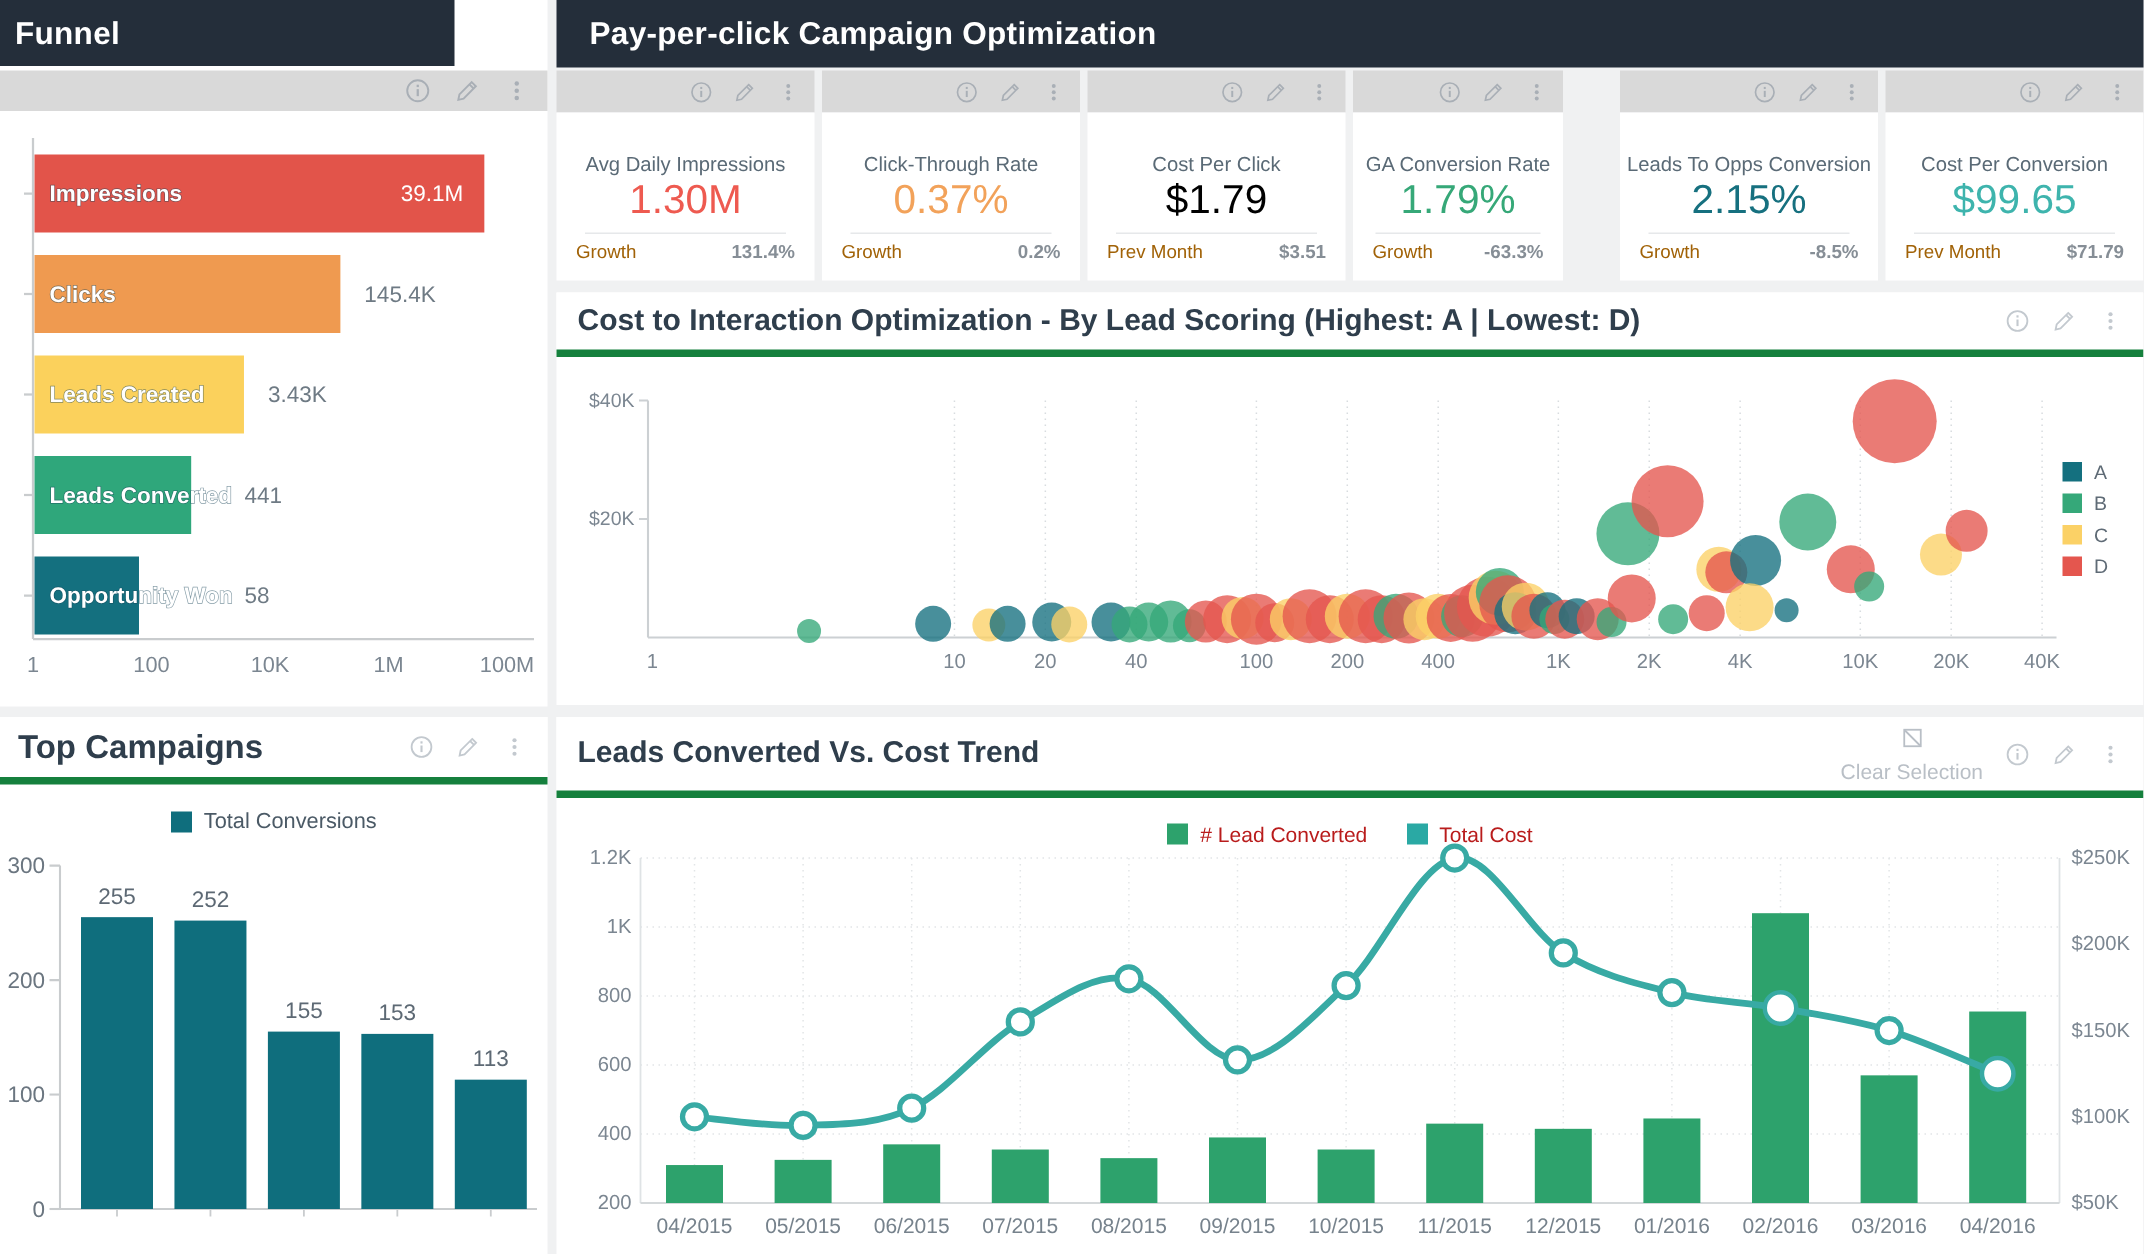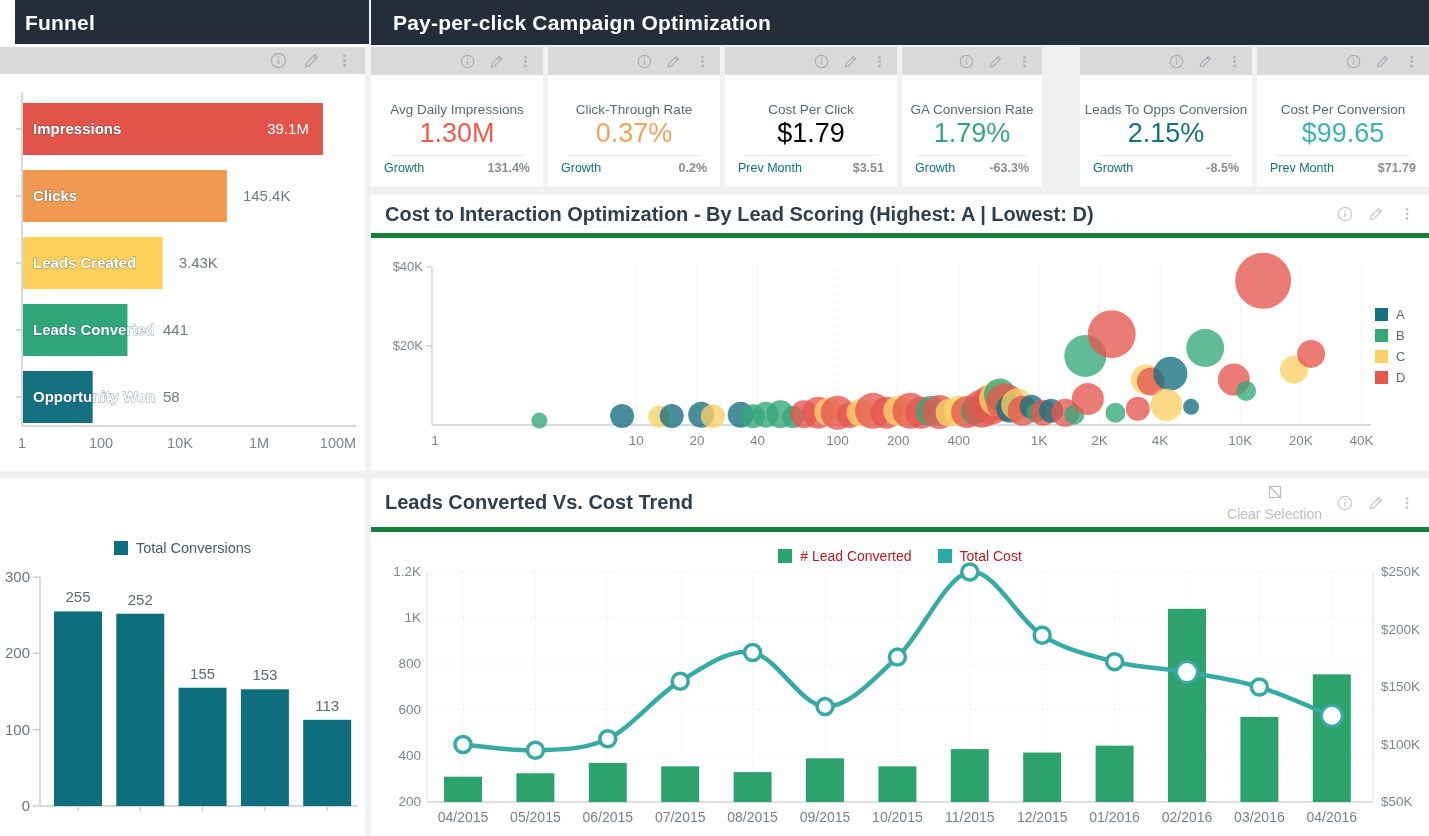--- a/index.html
+++ b/index.html
@@ -20,37 +20,37 @@
   .clear-sel { display:flex; align-items:center; gap:6px; color:#b9bfc6; font-size:14px; cursor:pointer;flex-direction:column; }
   .kpi-card { position:absolute; }
   .kpi-toolbar { position:absolute; left:0; right:0; top:2px; height:28px; background:#d9d9d9;
                  display:flex; align-items:center; justify-content:flex-end; padding-right:10px; gap:14px; }
   .kpi-toolbar .tbicon { color:#a9afb6; width:15px; height:15px; cursor:pointer; }
   .kpi-body { position:absolute; left:0; right:0; top:30px; bottom:0; background:#fff; text-align:center; }
   .kpi-title { margin-top:27px; font-size:13.5px; color:#5a6a76; }
   .kpi-value { font-size:27px; margin-top:1px; }
   .kpi-divider { width:78%; margin:6px auto 0; border-top:1px solid #e6e8ea; }
   .kpi-sub { display:flex; justify-content:space-between; padding:5px 13px 0 13px; font-size:12.5px; }
-  .kpi-sub-label { color:#0f766e; }
+  .kpi-sub-label { color:#a16207; }
   .kpi-sub-value { color:#868e96; font-weight:bold; }
   .legend-row { position:absolute; display:flex; justify-content:center; align-items:center; gap:26px;
                 font-size:14.5px; color:#4b5a66; }
   .legend-item { display:flex; align-items:center; gap:8px; cursor:pointer; }
   .legend-swatch { width:14px; height:14px; display:inline-block; }
   .bubble-legend { position:absolute; display:flex; flex-direction:column; gap:6px; font-size:13px; color:#5f6b76; }
   .bubble-legend .legend-swatch { width:13px; height:13px; }
   svg text { font-family:"Liberation Sans","DejaVu Sans",sans-serif; }
 </style>
 </head>
 <body>
 
 <div id="page">
 
   <div class="panel" style="left:0;top:0;width:365px;height:471px;">
-    <div class="dark-header" style="left:15px;top:0;width:354px;height:44px;">
+    <div class="dark-header" style="left:0;top:0;width:303px;height:44px;">
       <span>Funnel</span>
     </div>
     <div class="toolbar" style="left:0;top:47px;width:365px;height:27px;">
       <svg class="tbicon" viewBox="0 0 16 16">
           <circle cx="8" cy="8" r="6.6" fill="none" stroke="currentColor" stroke-width="1.2"></circle>
           <rect x="7.3" y="7" width="1.4" height="4.4" fill="currentColor"></rect>
           <rect x="7.3" y="4.2" width="1.4" height="1.5" fill="currentColor"></rect>
         </svg>
       <svg class="tbicon" viewBox="0 0 16 16">
           <path d="M10.8 2.6l2.6 2.6L5.7 13 2.4 13.7 3.1 10.3z" fill="none" stroke="currentColor" stroke-width="1.2"></path>
@@ -87,20 +87,39 @@
         <text x="33" y="261" font-size="15" font-weight="bold" fill="#ffffff" stroke="rgba(25,70,90,0.55)" stroke-width="0.9" style="paint-order:stroke">Leads Converted</text>
         <text x="163" y="261" font-size="15" fill="#6e7a84">441</text>
         <line x1="16" y1="323" x2="22" y2="323" stroke="#c9ccce" stroke-width="1.5"></line>
         <rect x="23" y="297" width="69.65540574573602" height="52" fill="#14707f"></rect>
         <text x="33" y="328" font-size="15" font-weight="bold" fill="#ffffff" stroke="rgba(25,70,90,0.55)" stroke-width="0.9" style="paint-order:stroke">Opportunity Won</text>
         <text x="163" y="328" font-size="15" fill="#6e7a84">58</text>
       </svg>
   </div>
 
   <div class="panel" style="left:0;top:478px;width:365px;height:358px;">
+    <div class="widget-header" style="height:45px;">
+      <div class="widget-title" style="font-size:22px;padding-left:12px;">Top Campaigns</div>
+      <div class="header-icons">
+        <svg class="tbicon" viewBox="0 0 16 16">
+            <circle cx="8" cy="8" r="6.6" fill="none" stroke="currentColor" stroke-width="1.2"></circle>
+            <rect x="7.3" y="7" width="1.4" height="4.4" fill="currentColor"></rect>
+            <rect x="7.3" y="4.2" width="1.4" height="1.5" fill="currentColor"></rect>
+          </svg>
+        <svg class="tbicon" viewBox="0 0 16 16">
+            <path d="M10.8 2.6l2.6 2.6L5.7 13 2.4 13.7 3.1 10.3z" fill="none" stroke="currentColor" stroke-width="1.2"></path>
+            <line x1="9.4" y1="4" x2="12" y2="6.6" stroke="currentColor" stroke-width="1.2"></line>
+          </svg>
+        <svg class="tbicon" viewBox="0 0 16 16">
+            <circle cx="8" cy="3.5" r="1.4" fill="currentColor"></circle>
+            <circle cx="8" cy="8" r="1.4" fill="currentColor"></circle>
+            <circle cx="8" cy="12.5" r="1.4" fill="currentColor"></circle>
+          </svg>
+      </div>
+    </div>
     <div class="legend-row" style="left:0;top:62px;width:365px;">
       <span class="legend-item">
         <span class="legend-swatch" style="background:#0f6e7d;"></span>
         <span>Total Conversions</span>
       </span>
     </div>
     <svg id="campaigns-svg" style="position:absolute;left:0;top:85px;" width="365" height="273">
         <text x="30" y="19.099999999999994" text-anchor="end" font-size="15" fill="#6b7680">300</text>
         <line x1="33" y1="14.099999999999994" x2="40" y2="14.099999999999994" stroke="#c9ccce" stroke-width="1.4"></line>
         <text x="30" y="95.4" text-anchor="end" font-size="15" fill="#6b7680">200</text>

